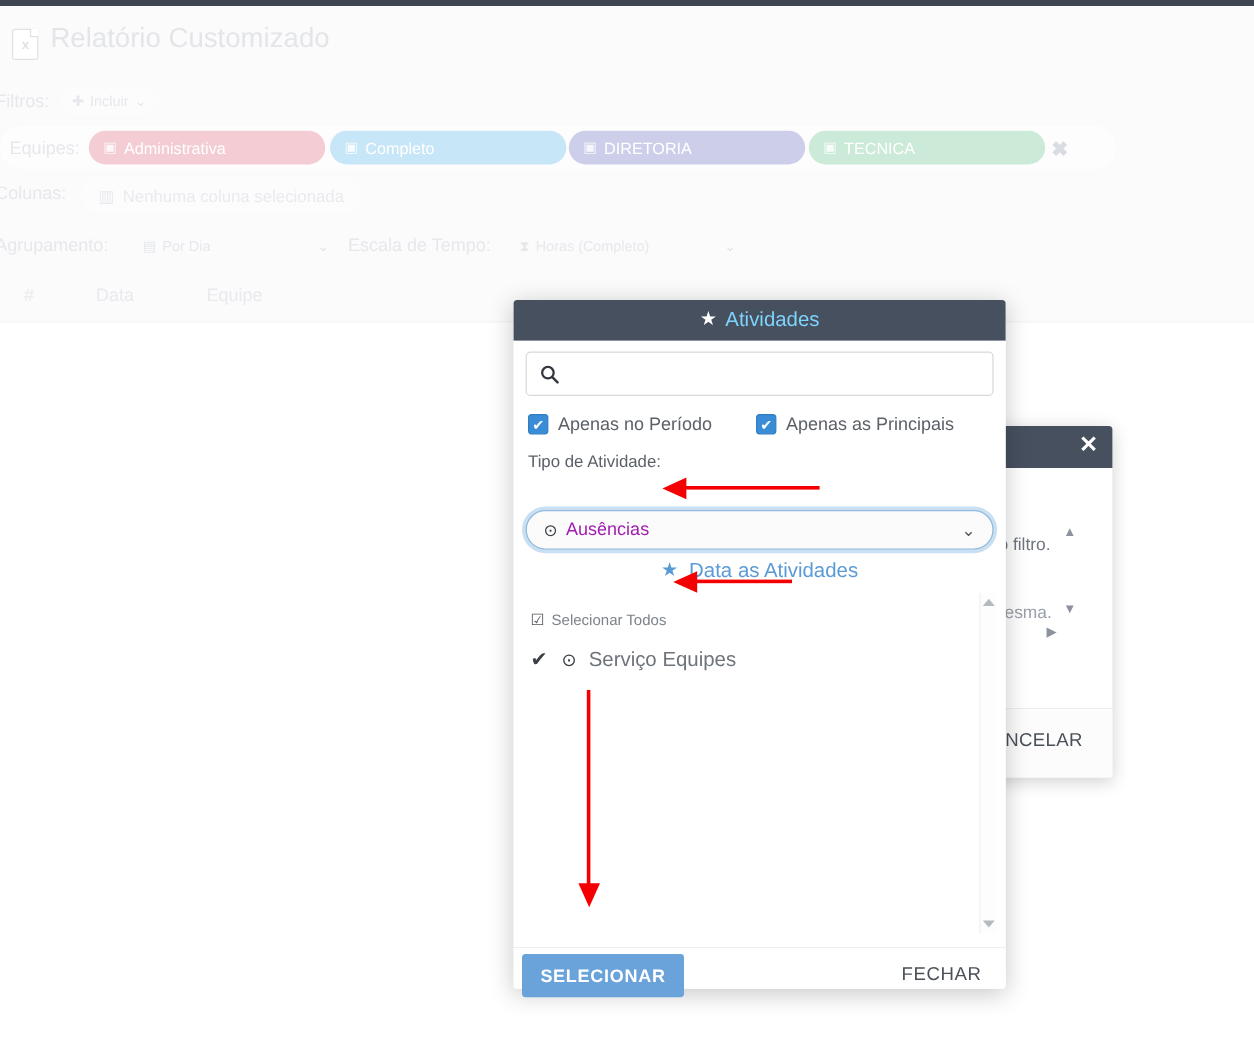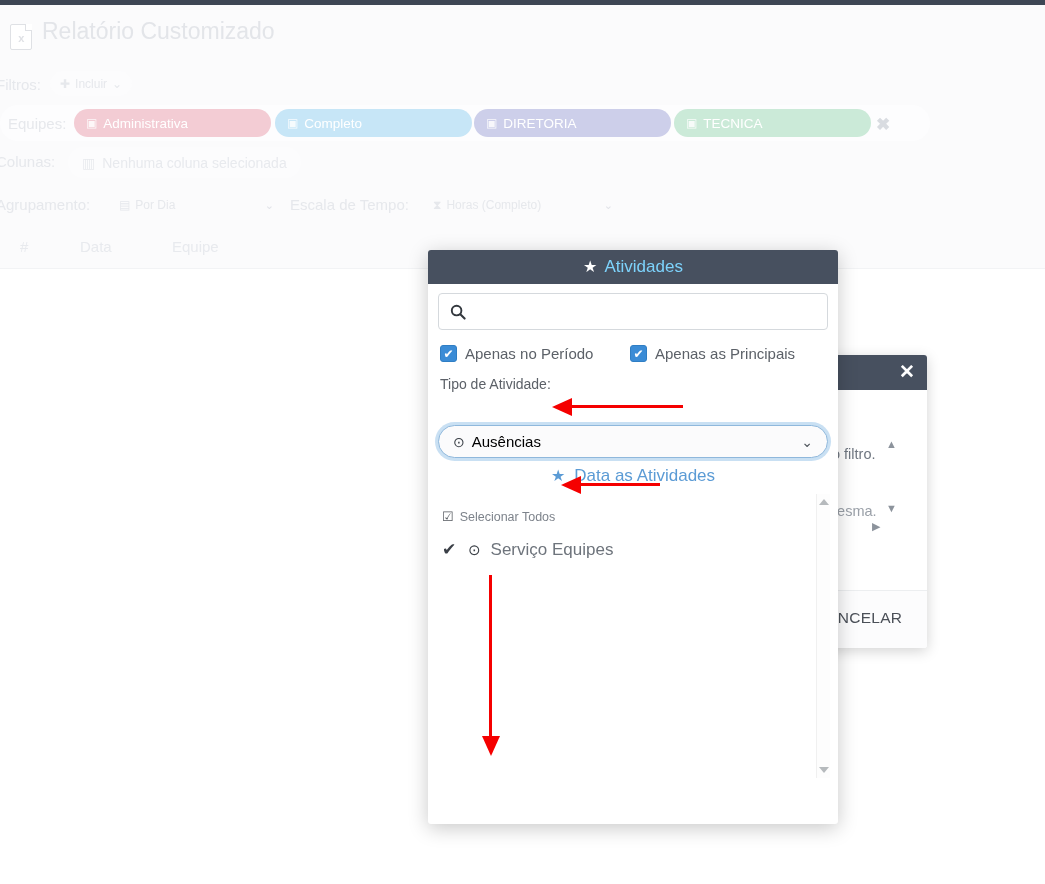--- a/index.html
+++ b/index.html
@@ -175,21 +175,21 @@
   .cb-label { font-size: 15px; color: #5c6168; white-space: nowrap; }
 
   .tipo-label { position: absolute; left: 12px; top: 92px; font-size: 14px; color: #5c6168; }
 
   .sel-tipo {
     position: absolute; left: 10px; top: 141px; width: 390px; height: 33px;
     border: 1px solid #8fb8dc; border-radius: 17px; background: #fbfbfc;
     box-shadow: 0 0 0 3px rgba(100,165,220,.35);
     display: flex; align-items: center; padding: 0 14px; gap: 7px;
   }
-  .sel-tipo-text { font-size: 15px; color: #000000; }
+  .sel-tipo-text { font-size: 15px; color: #a21caf; }
   .sel-tipo .chev-dn { position: absolute; right: 14px; top: 8px; color: #52585f; font-size: 14px; }
 
   .todas-link {
     position: absolute; left: 0; top: 182px; width: 410px;
     display: flex; align-items: center; justify-content: center; gap: 9px;
     font-size: 17px; color: #5b9bd5;
   }
   .star-b { color: #5b9bd5; font-size: 16px; line-height: 1; }
 
   .sel-todos {
@@ -398,20 +398,24 @@
       <div class="list-area">
         <div class="list-item">
           <span class="li-check">✔</span>
           <span class="li-clock">⊙</span>
           <span class="li-label">Serviço Equipes</span>
         </div>
       </div>
 
     </div>
 
+    <div class="modal-foot">
+      <button class="btn-selecionar">SELECIONAR</button>
+      <button class="btn-fechar">FECHAR</button>
+    </div>
 
   </div>
 
   <div class="lscroll">
     <span class="arw arw-up"></span>
     <span class="arw arw-dn"></span>
   </div>
 
   <div class="ann">
     <div class="ann-head-l" style="left:552px;top:398px;"></div>

